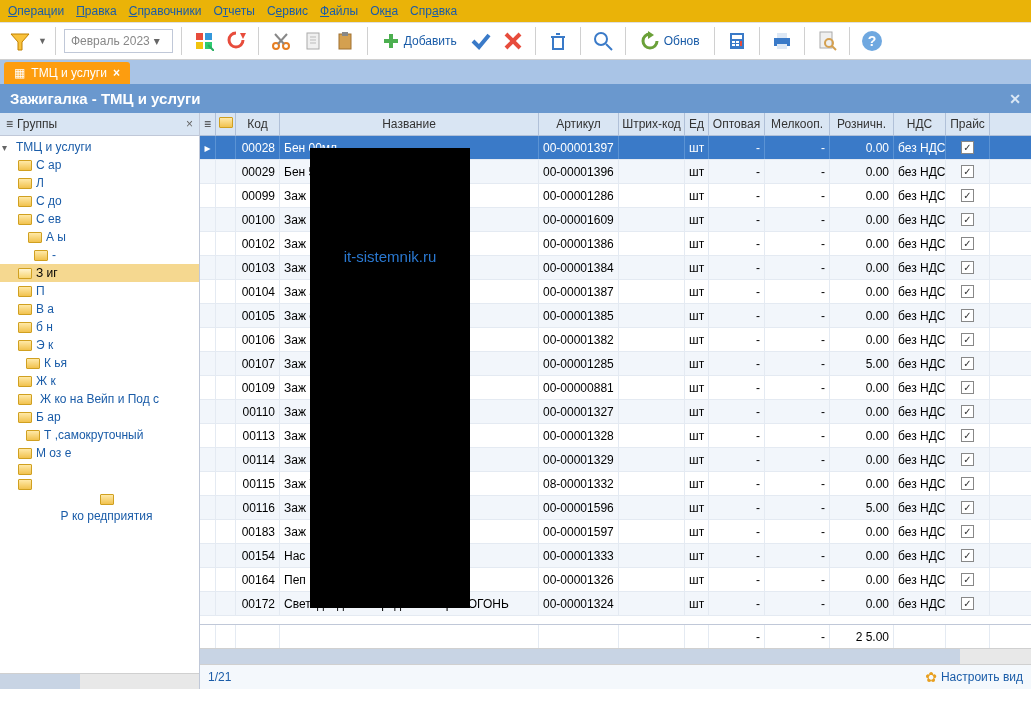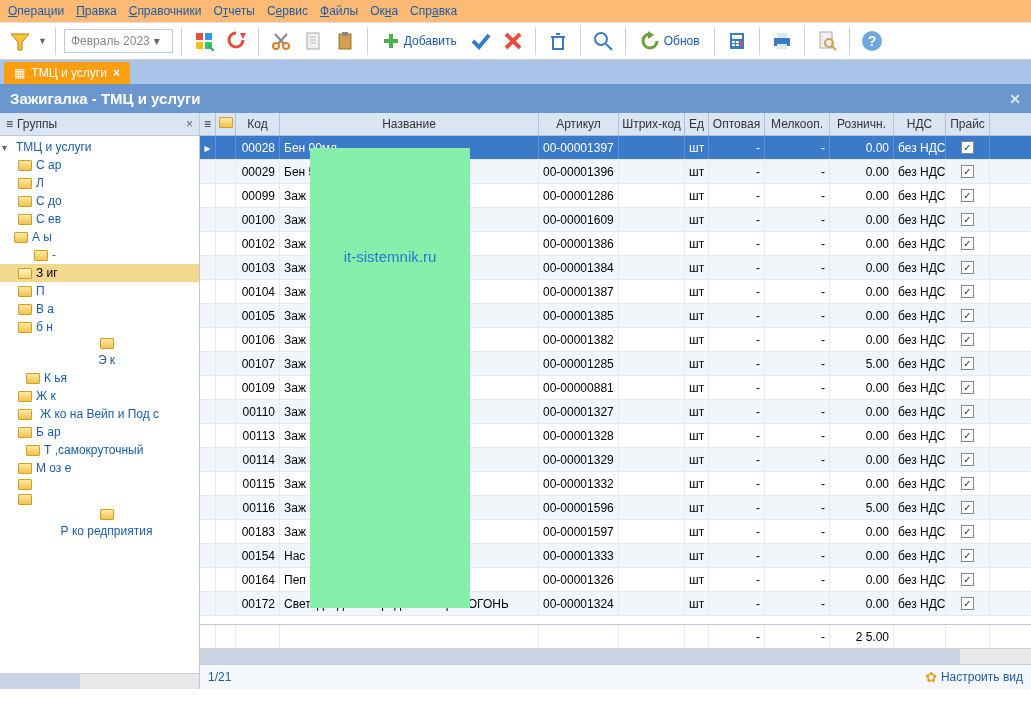--- a/index.html
+++ b/index.html
@@ -1,19 +1,19 @@
 <!DOCTYPE html>
 <html><head>
 <meta charset="utf-8">
 <style>
 * { box-sizing: border-box; margin: 0; padding: 0; }
 body { font-family: Arial, sans-serif; font-size: 12px; background: #fff; width: 1031px; height: 710px; overflow: hidden; position: relative; }
 
 
-.menubar { display: flex; gap: 12px; padding: 4px 8px; background: #fdba74; border-bottom: 1px solid #e0e0e0; }
+.menubar { display: flex; gap: 12px; padding: 4px 8px; background: #eab308; border-bottom: 1px solid #e0e0e0; }
 .menubar span { color: #1a5ca8; cursor: pointer; }
 .menubar span u { text-decoration: underline; }
 
 
 .toolbar { display: flex; align-items: center; gap: 4px; padding: 4px 6px; background: #fff; border-bottom: 1px solid #d0d0d0; }
 .toolbar .sep { width: 1px; height: 28px; background: #d0d0d0; margin: 0 4px; }
 .tb-btn { width: 28px; height: 28px; display: flex; align-items: center; justify-content: center; cursor: pointer; border-radius: 3px; }
 .tb-btn-wide { display: flex; align-items: center; gap: 4px; padding: 0 6px; height: 28px; cursor: pointer; color: #1a5ca8; }
 .period { border: 1px solid #c0c8d8; padding: 2px 6px; color: #888; height: 24px; display: flex; align-items: center; gap: 4px; }
 .period .dd { width: 12px; color: #666; }
@@ -64,21 +64,21 @@
 .totals { display:flex; background:#fff; border-top:1px solid #c0c8d8; height:24px; }
 .grid-hscroll { height:16px; background:#e8e8e8; border-top:1px solid #d0d0d0; position:relative; }
 .grid-hscroll .thumb{position:absolute;left:0;width:760px;height:100%;background:#c8d4e4;}
 
 
 .footer { display:flex; justify-content:space-between; align-items:center; padding:4px 8px; background:#f4f8fc; border-top:1px solid #d0d0d0; color:#1a5ca8; }
 .footer .cfg { display:flex; align-items:center; gap:4px; cursor:pointer; }
 .gear { color:#e8a020; font-size:14px; }
 
 
-.overlay { position:absolute; left:310px; top:148px; width:160px; height:460px; background:#86efac; display:flex; align-items:flex-start; justify-content:center; padding-top:100px; }
+.overlay { position:absolute; left:310px; top:148px; width:160px; height:460px; background:#000000; display:flex; align-items:flex-start; justify-content:center; padding-top:100px; }
 .overlay span { color:#2a78d0; font-size:15px; }
 
 
 svg { display:block; }
 </style>
 </head>
 <body>
 
 <div class="menubar">
   <span><u>О</u>перации</span>
@@ -259,21 +259,21 @@
             <span>Л</span>
           </div>
           <div class="tree-item" style="padding-left: 18px;">
             <span class="folder-icon"></span>
             <span>С    до</span>
           </div>
           <div class="tree-item" style="padding-left: 18px;">
             <span class="folder-icon"></span>
             <span>С    ев</span>
           </div>
-          <div class="tree-item" style="padding-left: 14px;">
+          <div class="tree-item" style="padding-left: 28px;">
             <span class="folder-icon"></span>
             <span>А          ы</span>
           </div>
           <div class="tree-item" style="padding-left: 34px;">
             <span class="folder-icon"></span>
             <span>-</span>
           </div>
           <div class="tree-item sel" style="padding-left: 18px;">
             <span class="folder-icon open"></span>
             <span>З     иг</span>
@@ -283,21 +283,21 @@
             <span>П</span>
           </div>
           <div class="tree-item" style="padding-left: 18px;">
             <span class="folder-icon"></span>
             <span>В    а</span>
           </div>
           <div class="tree-item" style="padding-left: 18px; align-items: center;">
             <span class="folder-icon"></span>
             <span>б     н</span>
           </div>
-          <div class="tree-item" style="padding-left: 18px; flex-direction: column;">
+          <div class="tree-item" style="padding-left: 18px;">
             <span class="folder-icon"></span>
             <span>Э          к</span>
           </div>
           <div class="tree-item" style="padding-left: 26px;">
             <span class="folder-icon"></span>
             <span>К    ья</span>
           </div>
           <div class="tree-item" style="padding-left: 18px;">
             <span class="folder-icon"></span>
             <span>Ж    к</span>
@@ -575,21 +575,21 @@
           <div class="cell c10">без НДС</div>
           <div class="cell c11 c">
             <span class="chk">✓</span>
           </div>
         </div>
         <div class="row">
           <div class="cell c0 c"></div>
           <div class="cell c1"></div>
           <div class="cell c2 r">00115</div>
           <div class="cell c3">Заж                             7</div>
-          <div class="cell c4">00-00001332</div>
+          <div class="cell c4">08-00001332</div>
           <div class="cell c5"></div>
           <div class="cell c6">шт</div>
           <div class="cell c7 r">-</div>
           <div class="cell c8 r">-</div>
           <div class="cell c9 r">0.00</div>
           <div class="cell c10">без НДС</div>
           <div class="cell c11 c">
             <span class="chk">✓</span>
           </div>
         </div>

